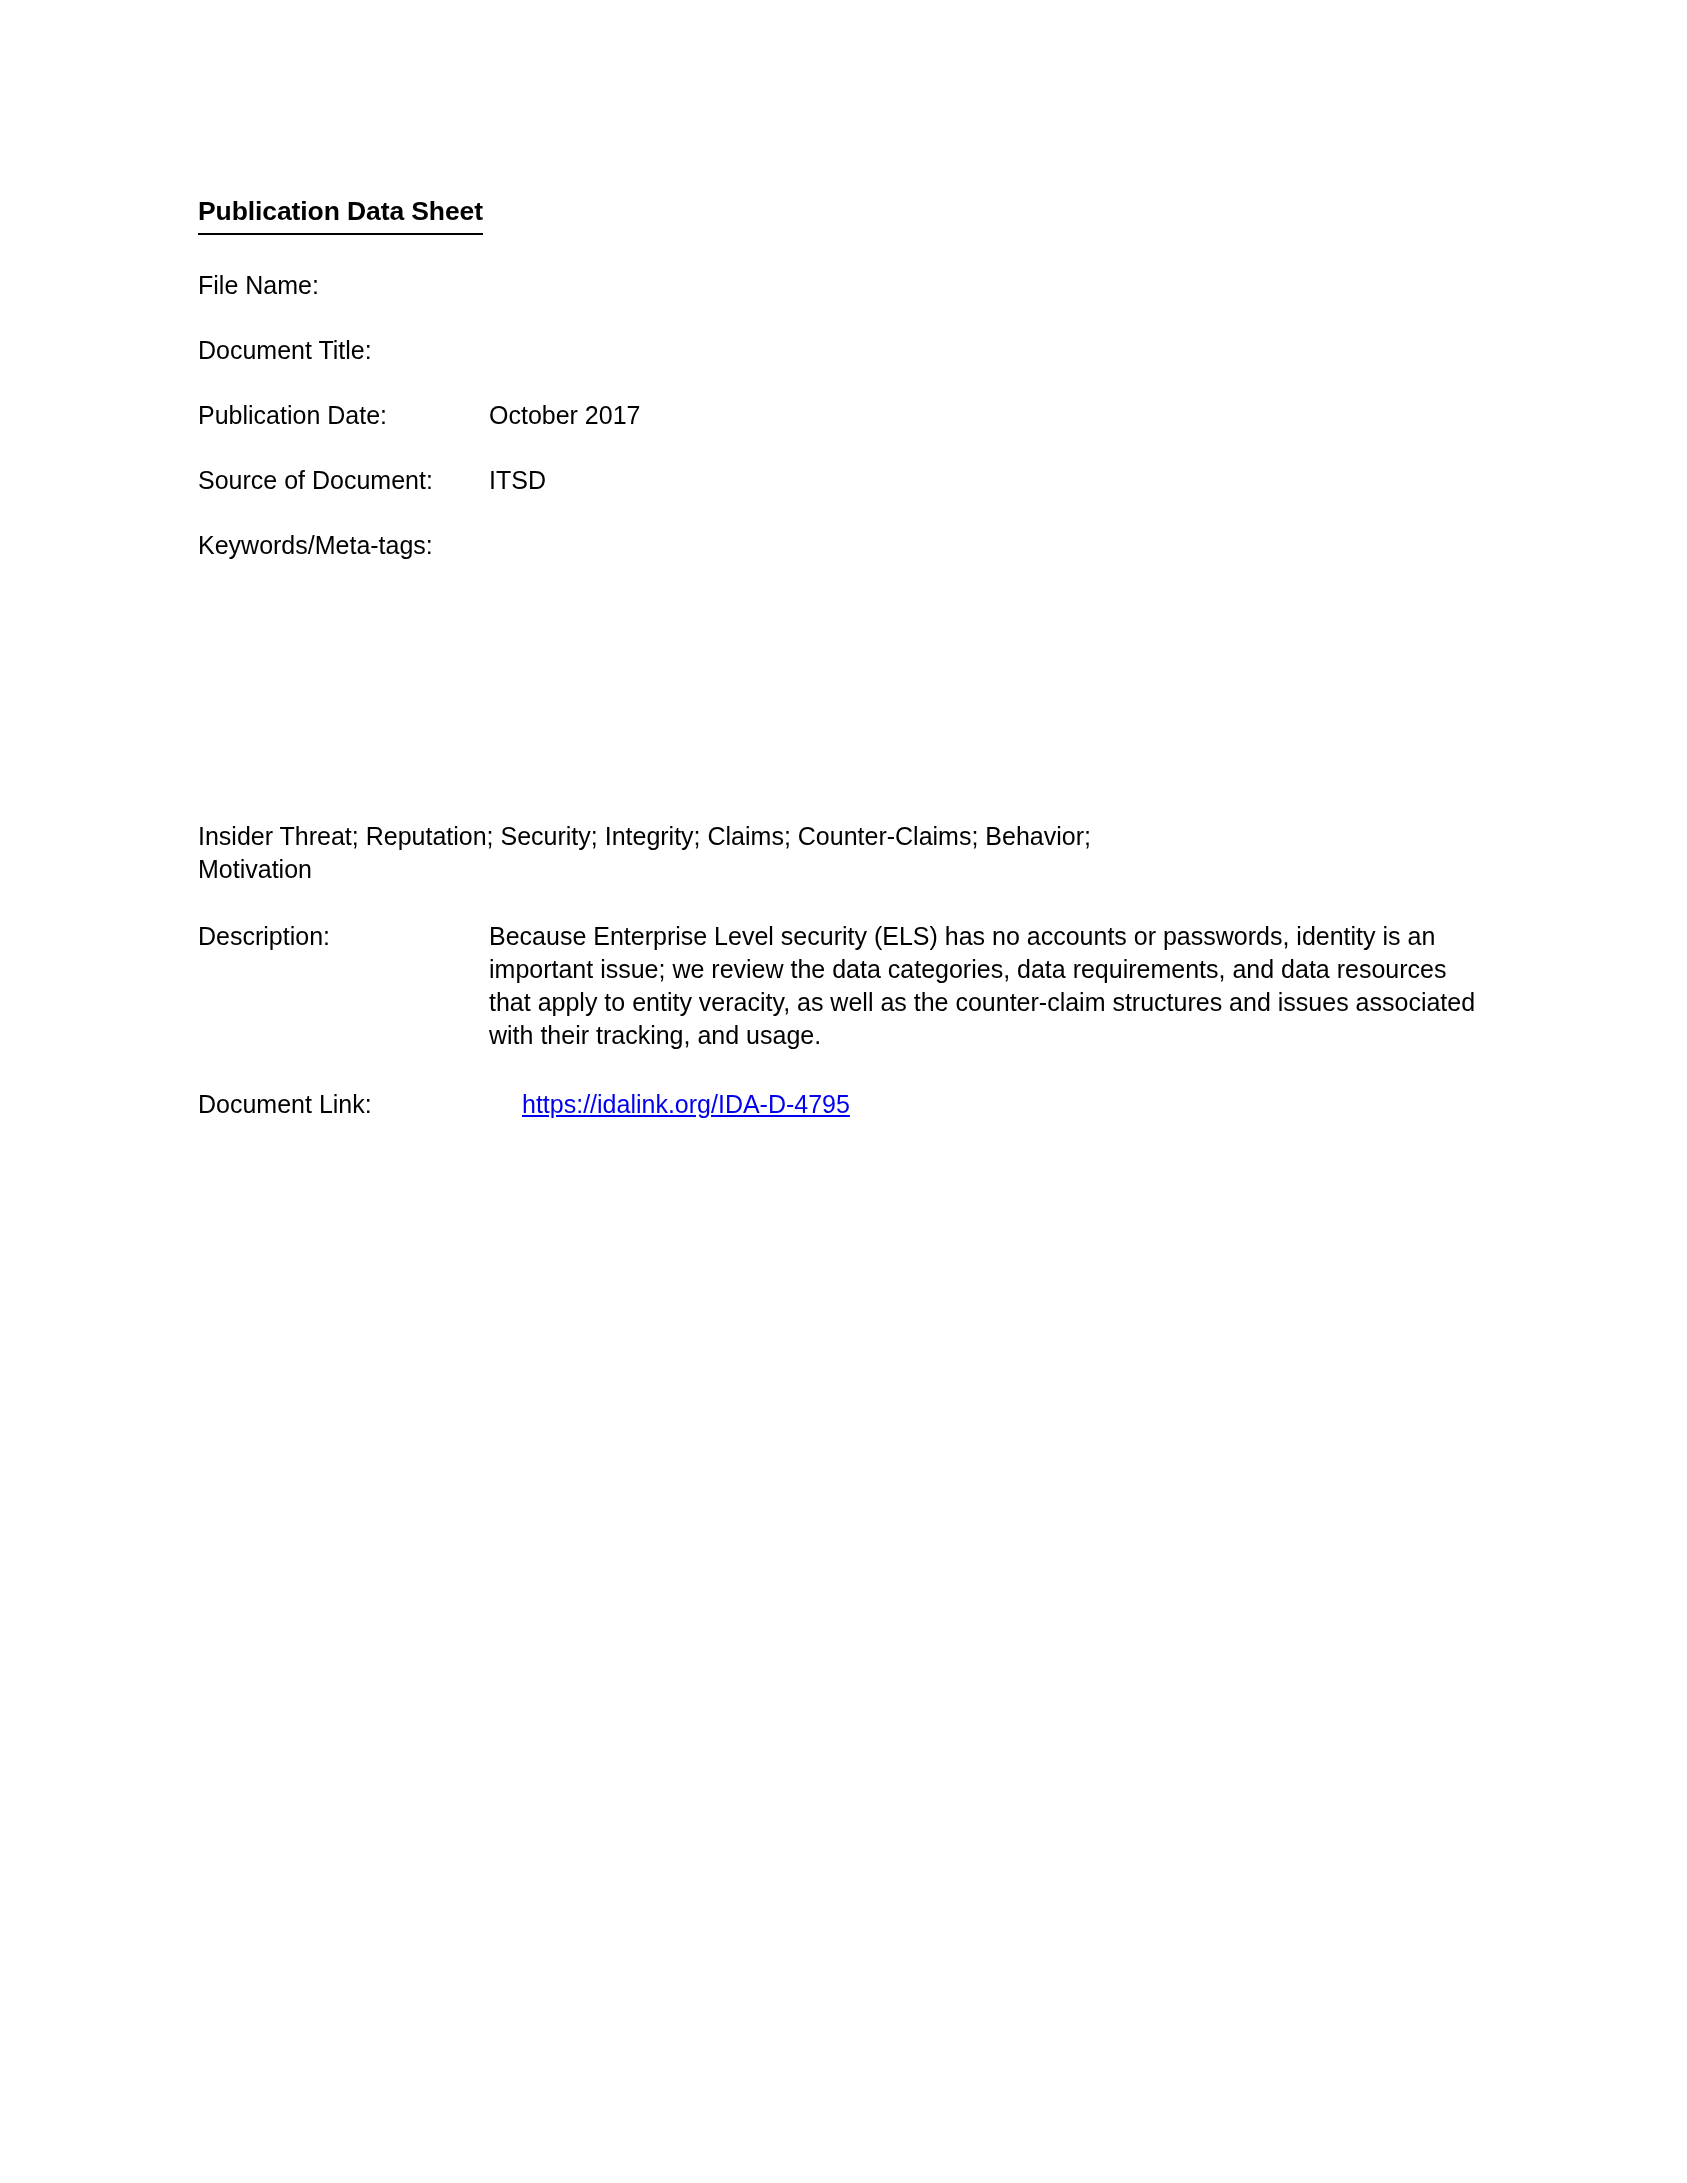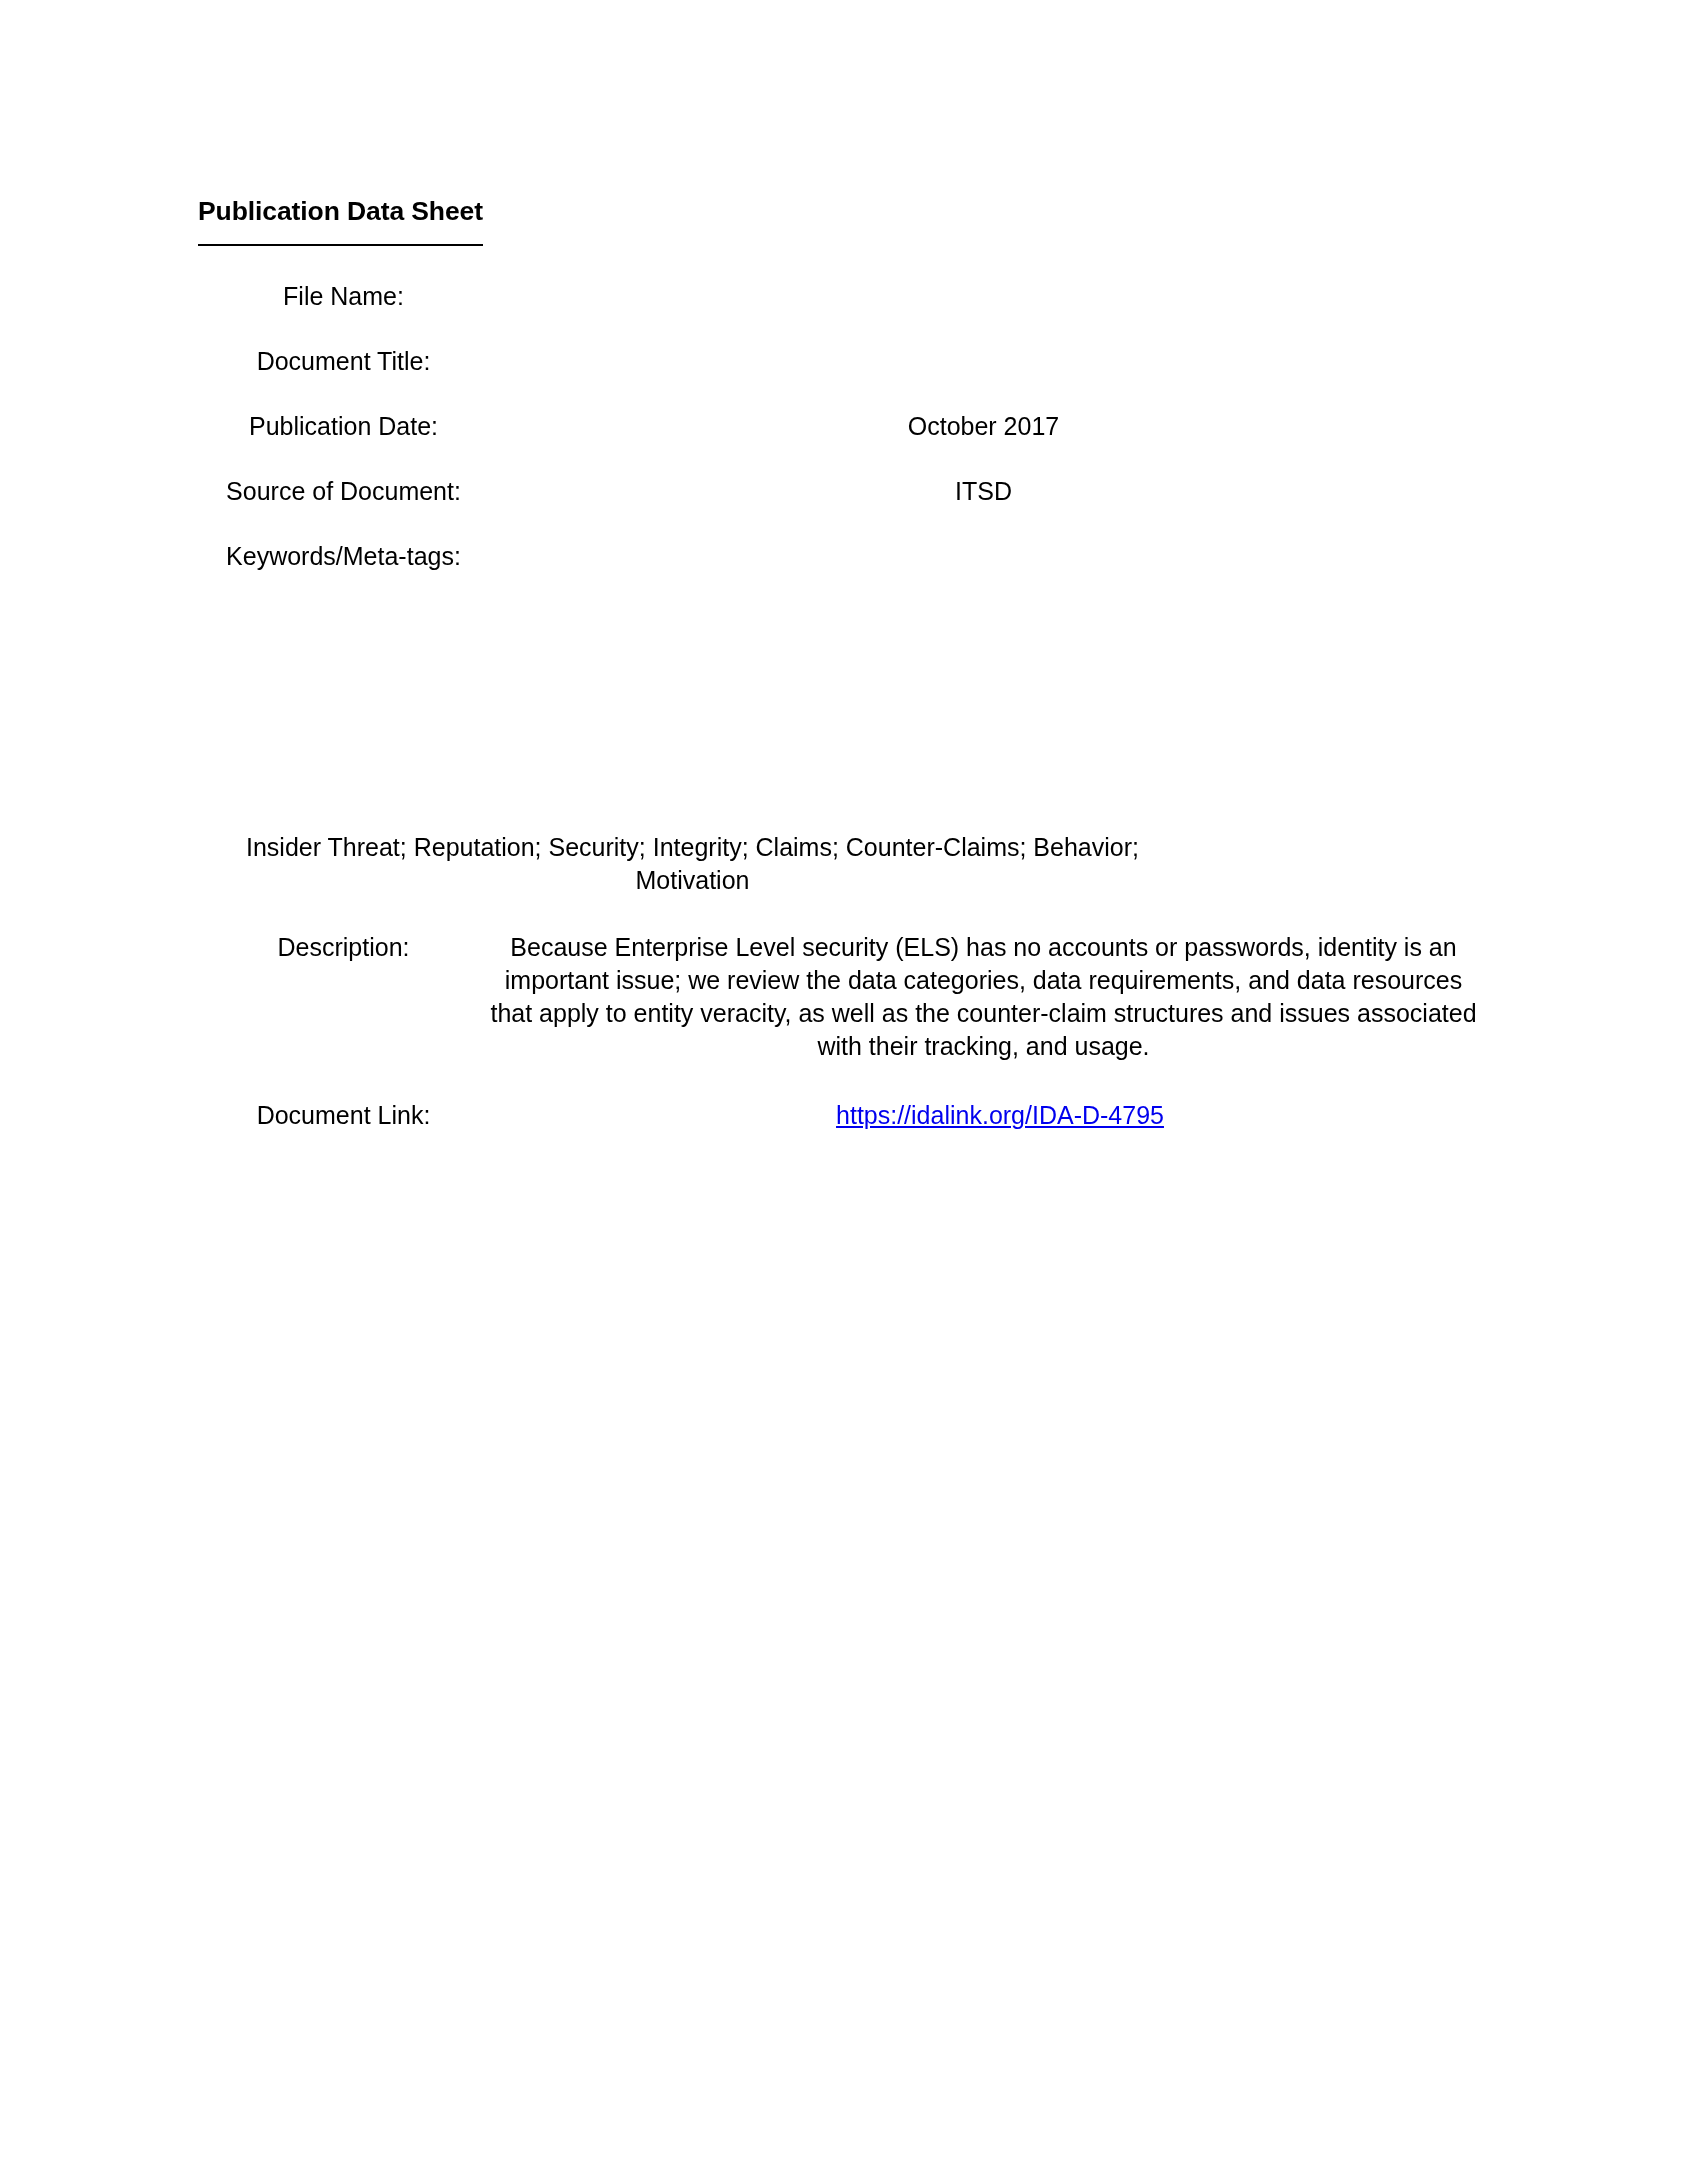--- a/index.html
+++ b/index.html
@@ -32,26 +32,25 @@
   }
 
   .doc-heading {
     font-size: 26.5px;
     font-weight: bold;
     line-height: 1.18;
     letter-spacing: -0.1px;
     margin: 0 0 34px 0;
     display: inline-block;
     border-bottom: 2.6px solid #000000;
-    padding-bottom: 17px;
+    padding-bottom: 6px;
   }
 
   .rows {
     display: block;
-    text-align: center;
   }
 
   .row {
     display: flex;
     align-items: flex-start;
     margin-bottom: 32px;
   }
   .row:last-child {
     margin-bottom: 0;
     gap: 33px;

